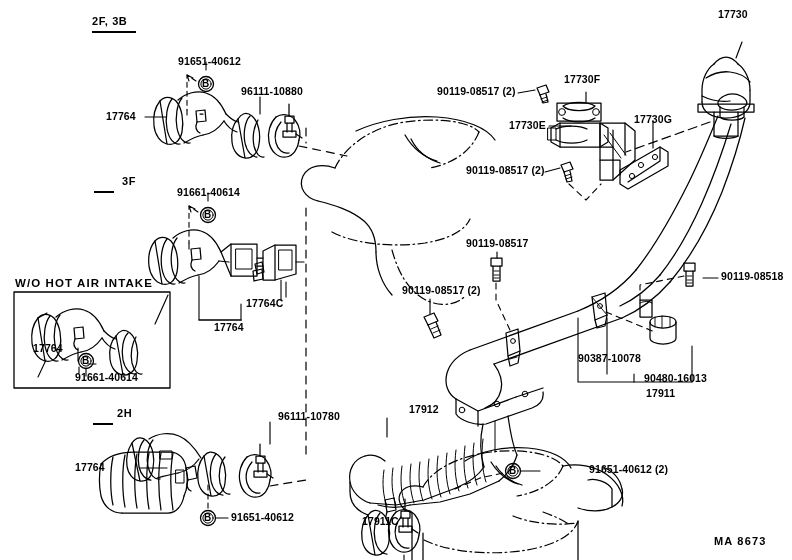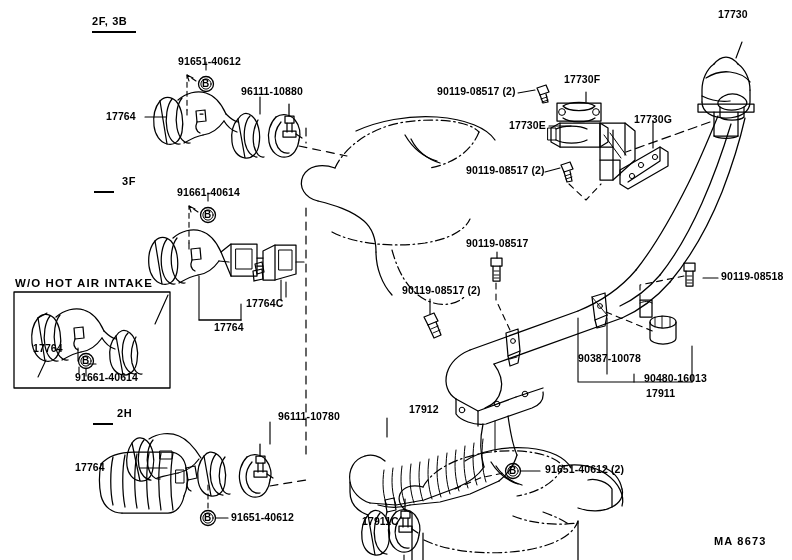--- a/index.html
+++ b/index.html
@@ -545,21 +545,21 @@
   <div class="lbl" style="left:466px; top:238px;">90119-08517</div>
   <div class="lbl" style="left:402px; top:285px;">90119-08517 (2)</div>
   <div class="lbl" style="left:721px; top:271px;">90119-08518</div>
 
   <div class="lbl" style="left:578px; top:353px;">90387-10078</div>
   <div class="lbl" style="left:644px; top:373px;">90480-16013</div>
   <div class="lbl" style="left:610px; top:388px;margin-left:36px;">17911</div>
 
   <div class="lbl" style="left:368px; top:404px;margin-left:41px;">17912</div>
   <div class="lbl" style="left:362px; top:516px;">17911C</div>
-  <div class="lbl" style="left:545px; top:464px;">91651-40612 (2)</div>
+  <div class="lbl" style="left:561px; top:464px;padding-left:28px;">91651-40612 (2)</div>
 
   <div class="lbl" style="left:202px; top:79px;  font-size:10px;">B</div>
   <div class="lbl" style="left:204px; top:210px; font-size:10px;">B</div>
   <div class="lbl" style="left:82px;  top:356px; font-size:10px;">B</div>
   <div class="lbl" style="left:204px; top:513px; font-size:10px;">B</div>
   <div class="lbl" style="left:509px; top:466px; font-size:10px;">B</div>
 
   <div class="lbl code" style="left:714px; top:536px;">MA 8673</div>
 
 </div>

